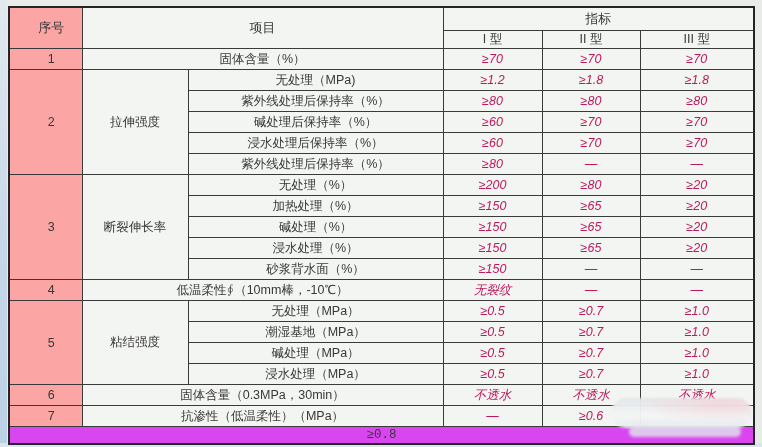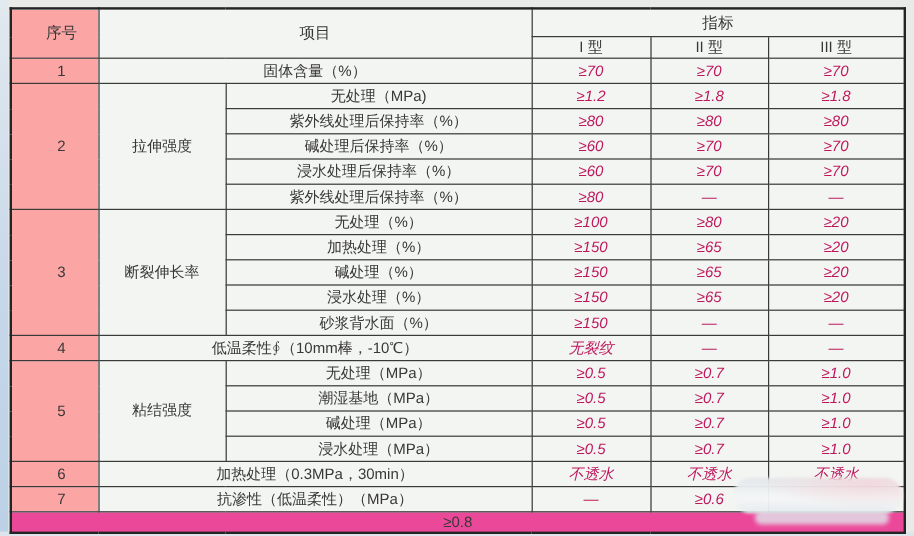--- a/index.html
+++ b/index.html
@@ -20,21 +20,21 @@
     border:1px solid #3a3a3a;
     background:#f3f5f2;
     text-align:center;vertical-align:middle;
     color:#383838;font-size:12.5px;
     padding:0 2px;overflow:hidden;white-space:nowrap;
   }
   td.blue{background:#fca5a5;padding-left:13px;}
   tr.h1 td{height:22px;font-size:13px;}
   tr.h2 td{height:16px;}
   tr.d td{height:20px;}
-  tr.foot td{height:16px;background:#ec4899;}
+  tr.foot td{height:16px;background:#d946ef;font-family:Liberation Mono, monospace;}
   td.v{color:#be185d;font-style:italic;}
   .blob{
     position:absolute;left:611px;top:398px;width:141px;height:30px;border-radius:15px;
     background:
       radial-gradient(ellipse at 78% 18%, rgba(243,213,218,0.85), rgba(255,255,255,0) 55%),
       linear-gradient(180deg,#e2e6e9 0%,#f4f6f7 55%,#e7ebee 100%);
     opacity:.96;filter:blur(1.2px);z-index:5;
   }
   .blob2{
     position:absolute;left:629px;top:426px;width:112px;height:11px;border-radius:6px;
@@ -107,21 +107,21 @@
     <td>紫外线处理后保持率（%）</td>
     <td class="v">≥80</td>
     <td class="v">—</td>
     <td class="v">—</td>
   </tr>
 
   <tr class="d">
     <td class="blue" rowspan="5">3</td>
     <td rowspan="5">断裂伸长率</td>
     <td>无处理（%）</td>
-    <td class="v">≥100</td>
+    <td class="v">≥200</td>
     <td class="v">≥80</td>
     <td class="v">≥20</td>
   </tr>
   <tr class="d">
     <td>加热处理（%）</td>
     <td class="v">≥150</td>
     <td class="v">≥65</td>
     <td class="v">≥20</td>
   </tr>
   <tr class="d">
@@ -173,21 +173,21 @@
   </tr>
   <tr class="d">
     <td>浸水处理（MPa）</td>
     <td class="v">≥0.5</td>
     <td class="v">≥0.7</td>
     <td class="v">≥1.0</td>
   </tr>
 
   <tr class="d">
     <td class="blue">6</td>
-    <td colspan="2">加热处理（0.3MPa，30min）</td>
+    <td colspan="2">固体含量（0.3MPa，30min）</td>
     <td class="v">不透水</td>
     <td class="v">不透水</td>
     <td class="v">不透水</td>
   </tr>
 
   <tr class="d">
     <td class="blue">7</td>
     <td colspan="2">抗渗性（低温柔性）（MPa）</td>
     <td class="v">—</td>
     <td class="v">≥0.6</td>

